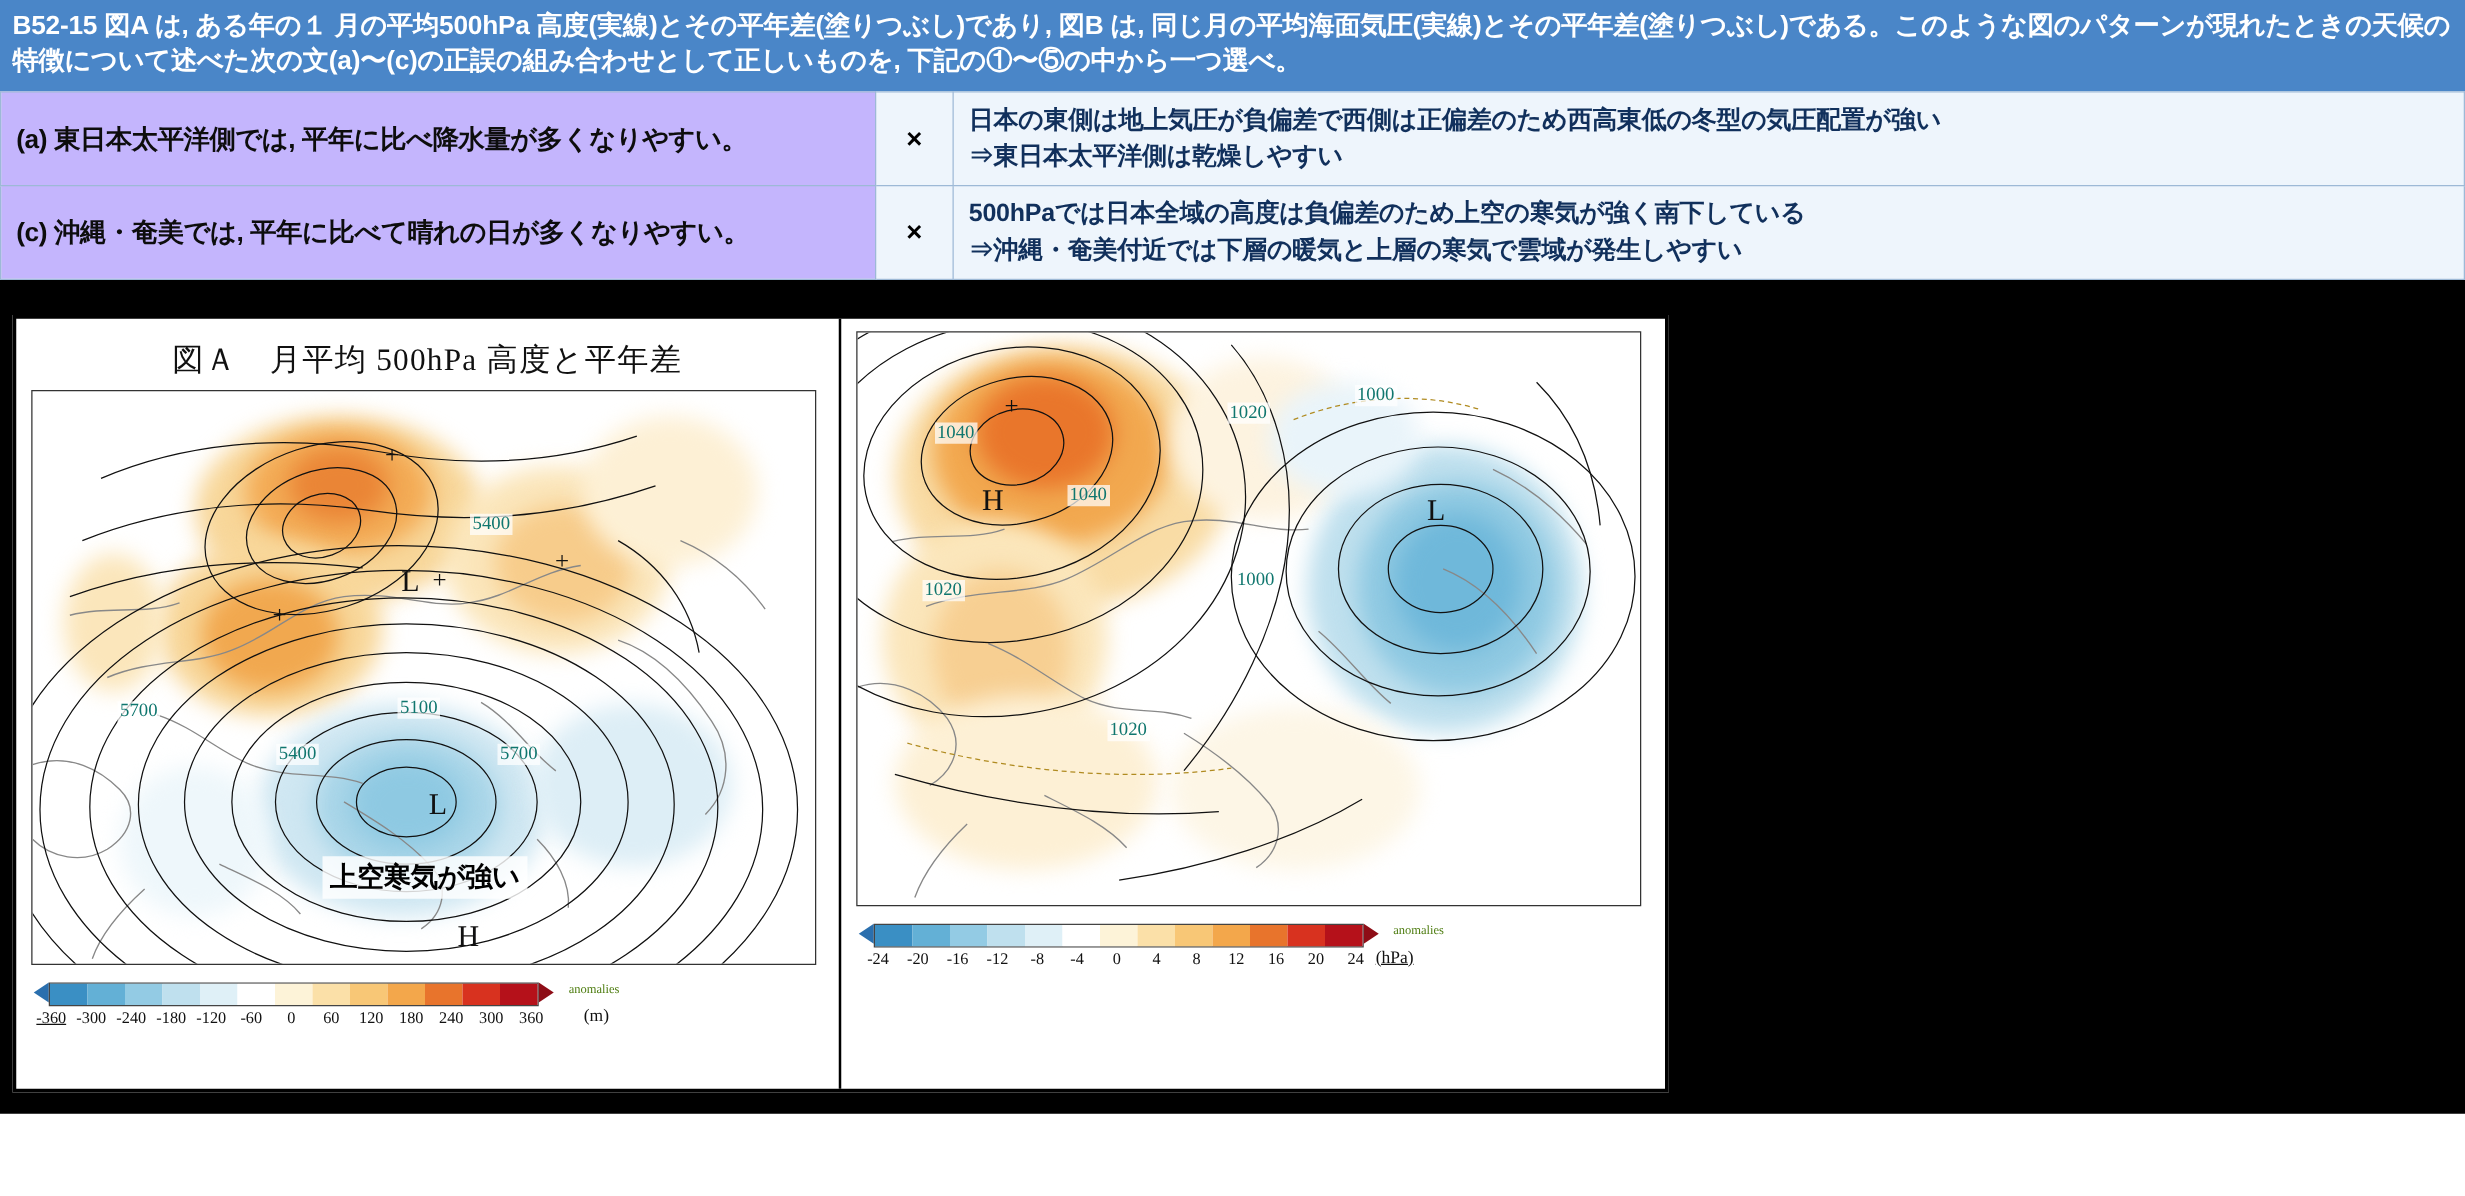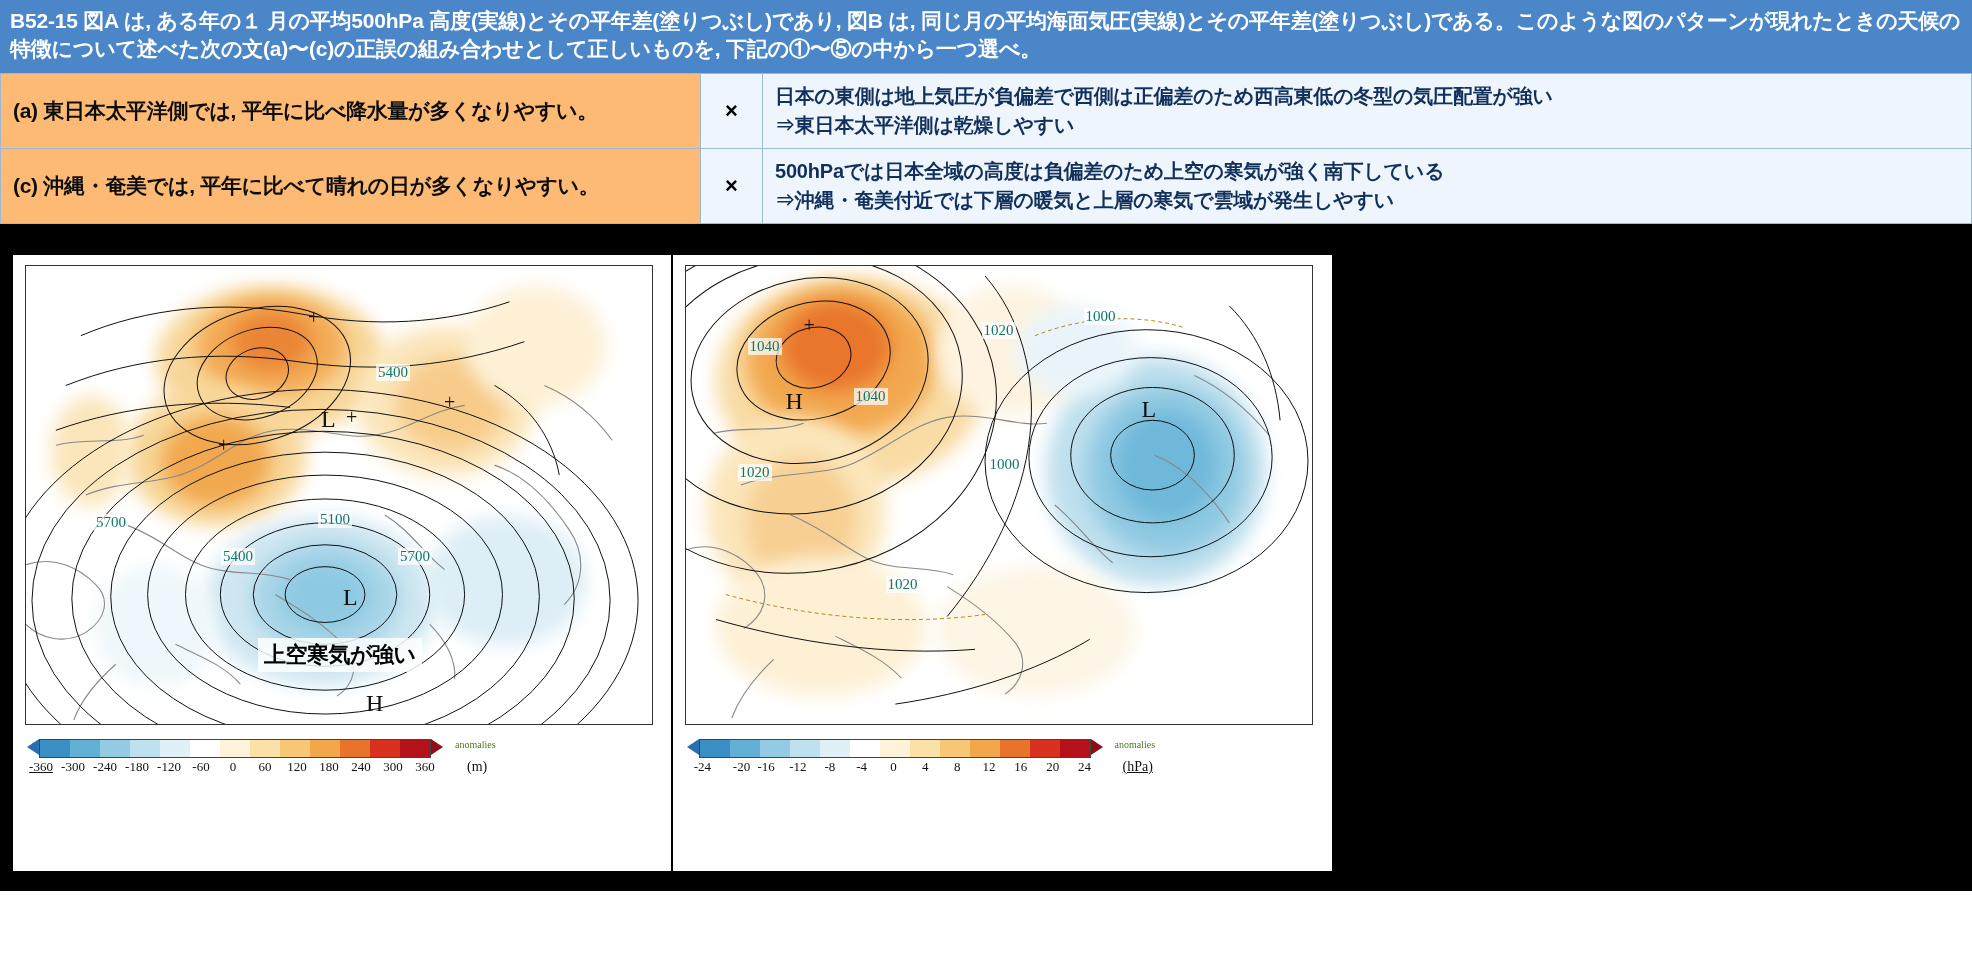--- a/index.html
+++ b/index.html
@@ -34,21 +34,21 @@
     border-collapse: collapse;
     table-layout: fixed;
   }
   .answer-table td {
     border: 1px solid #9db9d6;
     vertical-align: middle;
     box-sizing: border-box;
   }
   .col-statement {
     width: 700px;
-    background: #fdba74;
+    background: #c4b5fd;
     font-size: 21px;
     font-weight: bold;
     color: #0d0d0d;
     padding: 10px 12px;
     letter-spacing: -0.3px;
   }
   .col-mark {
     width: 62px;
     background: #eef5fc;
     text-align: center;
@@ -231,20 +231,21 @@
         <span class="line2">⇒沖縄・奄美付近では下層の暖気と上層の寒気で雲域が発生しやすい</span>
       </td>
     </tr>
   </tbody>
 </table>
 
 <div class="figure-zone">
   <div class="figure-panel">
 
     <div class="map-block left">
+      <div class="map-title">図Ａ　月平均 500hPa 高度と平年差</div>
 
       <div class="map-frame">
 
         <div class="blob" style="left:130px;top:20px;width:230px;height:150px;background:#f8d79a;"></div>
         <div class="blob" style="left:170px;top:30px;width:150px;height:100px;background:#f3ab55;"></div>
         <div class="blob" style="left:205px;top:45px;width:80px;height:60px;background:#ea8536;"></div>
         <div class="blob" style="left:100px;top:120px;width:180px;height:140px;background:#f8d79a;"></div>
         <div class="blob" style="left:135px;top:150px;width:110px;height:90px;background:#f1a84f;"></div>
         <div class="blob" style="left:330px;top:60px;width:180px;height:150px;background:#fbe6bb;"></div>
         <div class="blob" style="left:370px;top:90px;width:110px;height:95px;background:#f7cc8b;"></div>
@@ -429,32 +430,32 @@
           <span style="width:30px;background:#fbe0a8;"></span>
           <span style="width:30px;background:#f8c776;"></span>
           <span style="width:30px;background:#f3a74b;"></span>
           <span style="width:30px;background:#e8742c;"></span>
           <span style="width:30px;background:#d8321f;"></span>
           <span style="width:30px;background:#b5111a;"></span>
         </div>
         <div class="cbar-arrow-r" style="left:406px;border-left:12px solid #8e0d16;"></div>
         <div class="cbar-ticks" style="left:2px;width:414px;">
           <span style="width:32px;">-24</span>
-          <span style="width:32px;text-align:right;">-20</span>
+          <span style="width:32px;">-20</span>
           <span style="width:32px;">-16</span>
           <span style="width:32px;">-12</span>
           <span style="width:32px;">-8</span>
           <span style="width:32px;">-4</span>
           <span style="width:32px;">0</span>
           <span style="width:32px;">4</span>
           <span style="width:32px;">8</span>
           <span style="width:32px;">12</span>
           <span style="width:32px;">16</span>
           <span style="width:32px;">20</span>
           <span style="width:32px;">24</span>
         </div>
         <div class="cbar-title" style="left:430px;top:2px;">anomalies</div>
-        <div class="cbar-unit" style="left:438px;top:22px;text-decoration:underline;">(hPa)</div>
+        <div class="cbar-unit" style="left:416px;top:22px;text-decoration:underline;">(hPa)</div>
       </div>
     </div>
 
   </div>
 </div>
 
 </body></html>

